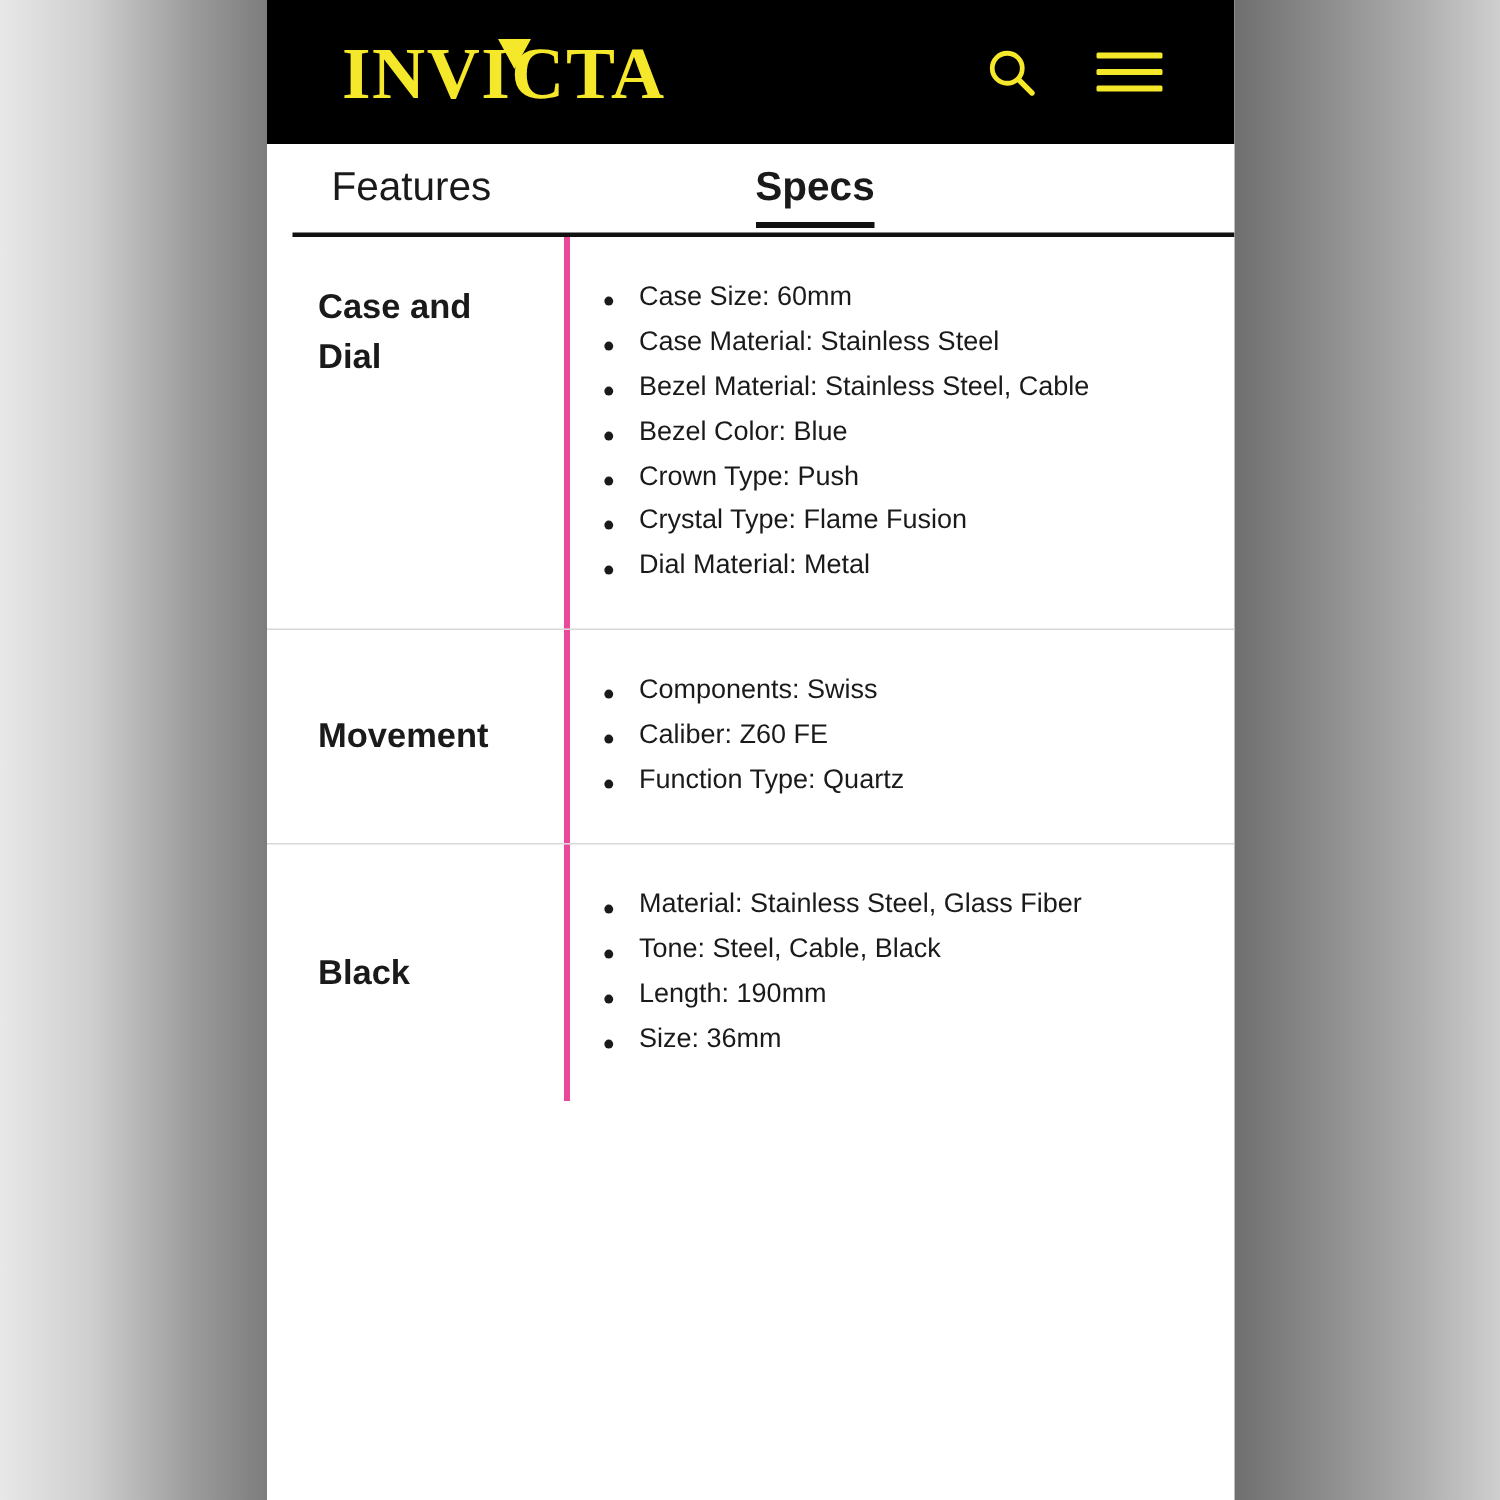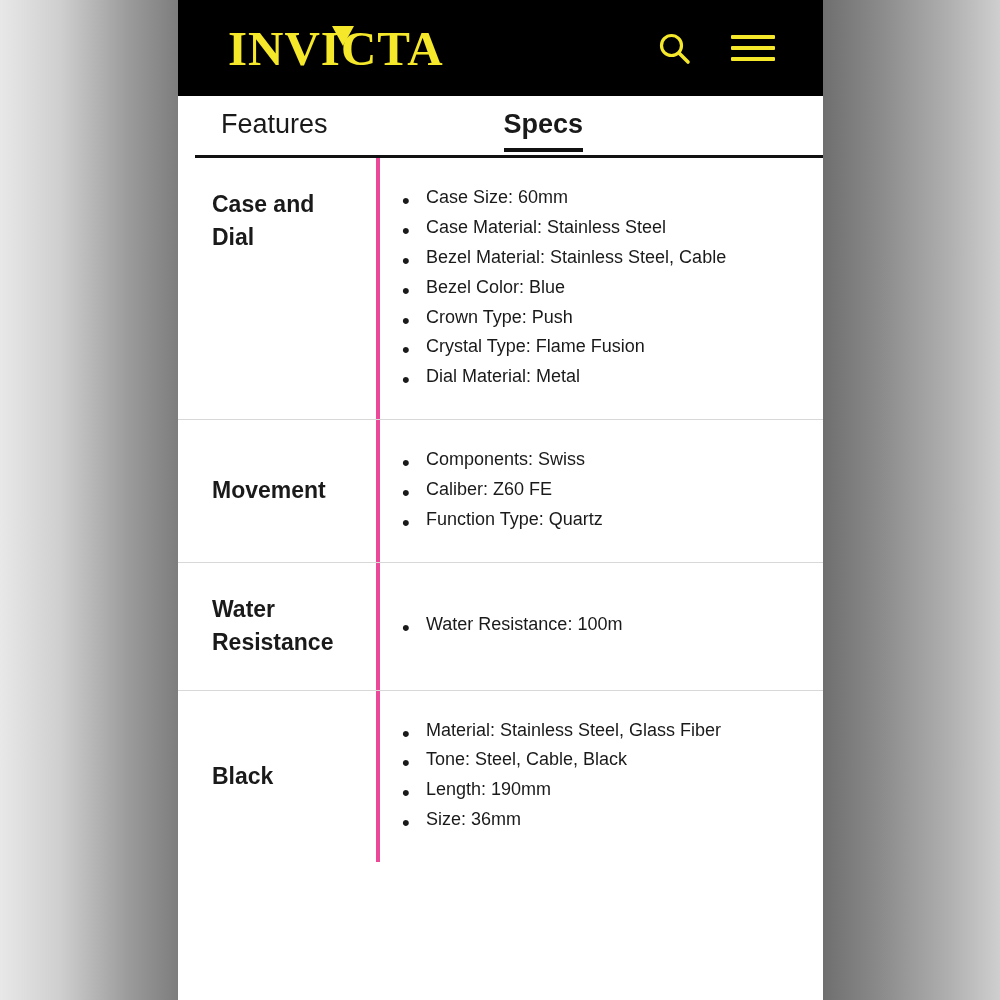--- a/index.html
+++ b/index.html
@@ -194,28 +194,20 @@
         <div class="spec-label">Movement</div>
         <div class="spec-values">
           <ul>
             <li>Components: Swiss</li>
             <li>Caliber: Z60 FE</li>
             <li>Function Type: Quartz</li>
           </ul>
         </div>
       </div>
 
-      <div class="spec-row center">
-        <div class="spec-label">Water Resistance</div>
-        <div class="spec-values">
-          <ul>
-            <li>Water Resistance: 100m</li>
-          </ul>
-        </div>
-      </div>
 
       <div class="spec-row center">
         <div class="spec-label">Black</div>
         <div class="spec-values">
           <ul>
             <li>Material: Stainless Steel, Glass Fiber</li>
             <li>Tone: Steel, Cable, Black</li>
             <li>Length: 190mm</li>
             <li>Size: 36mm</li>
           </ul>

